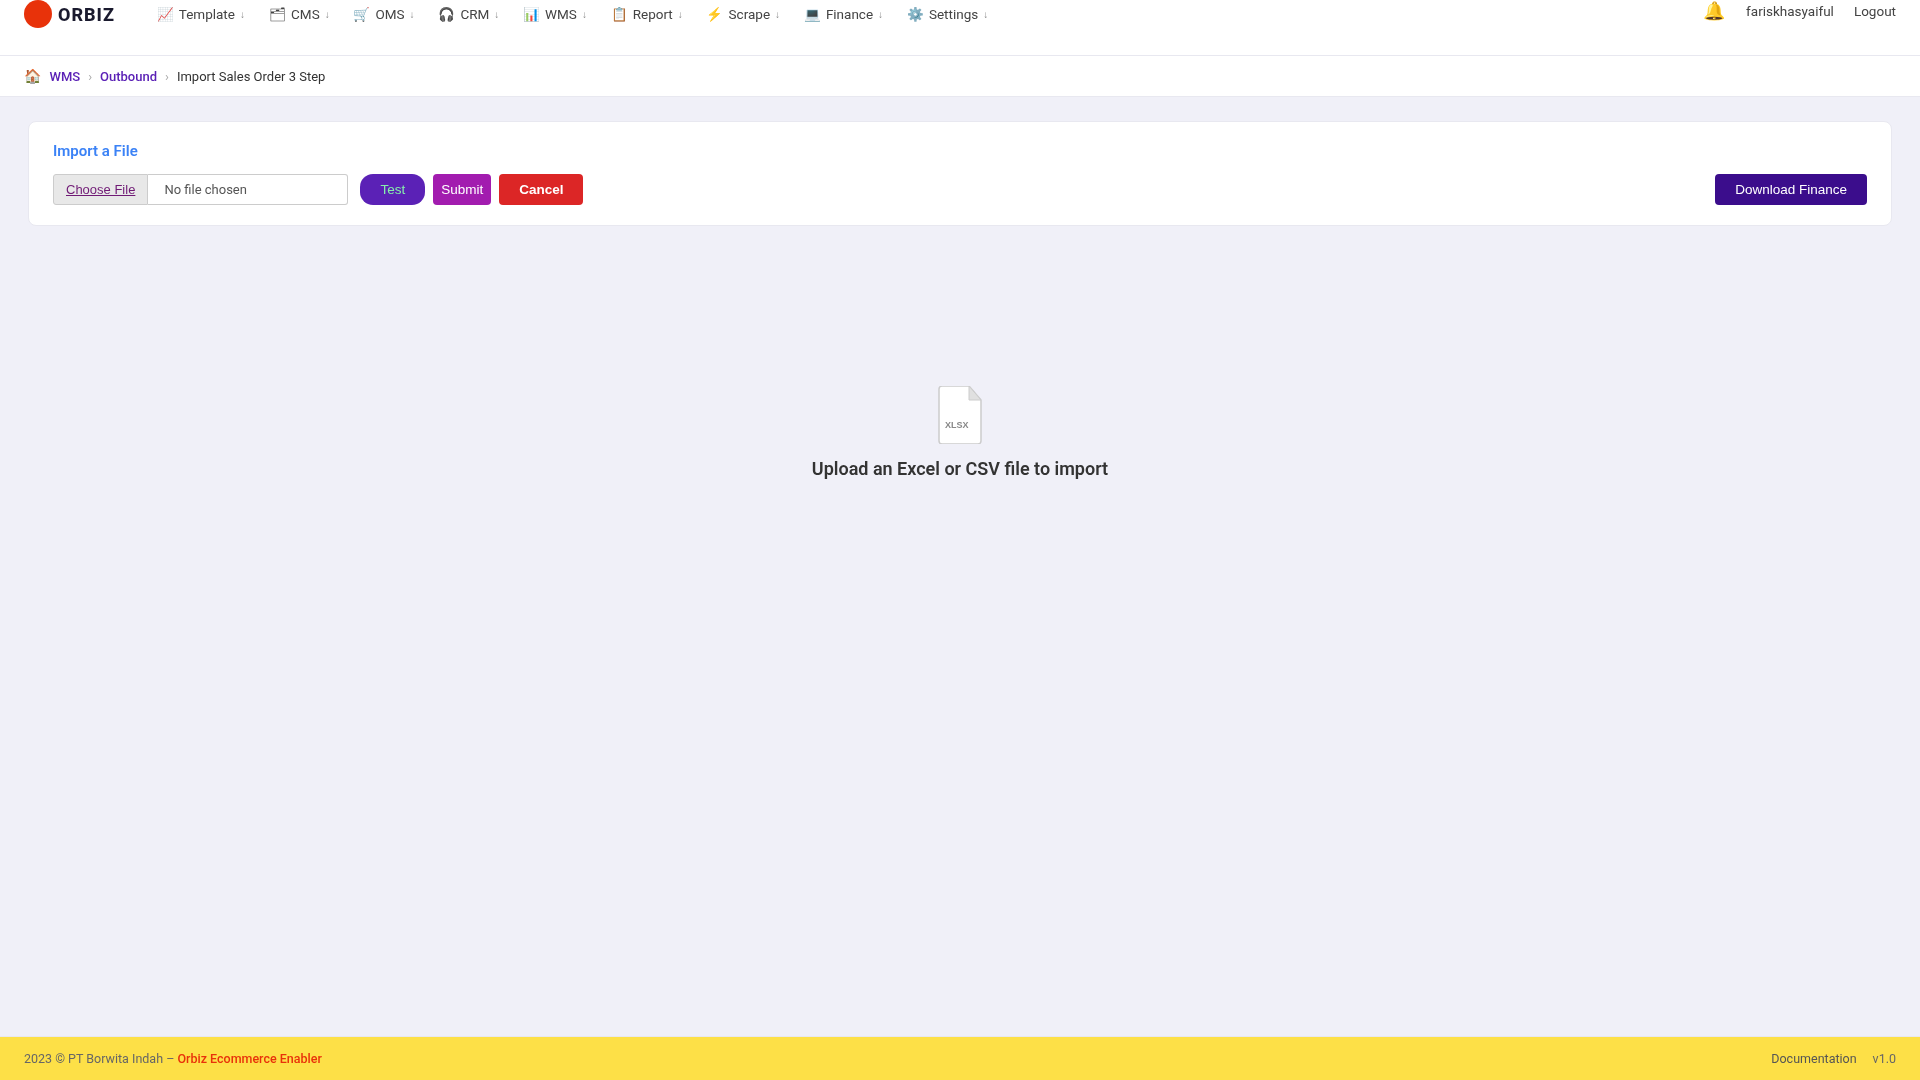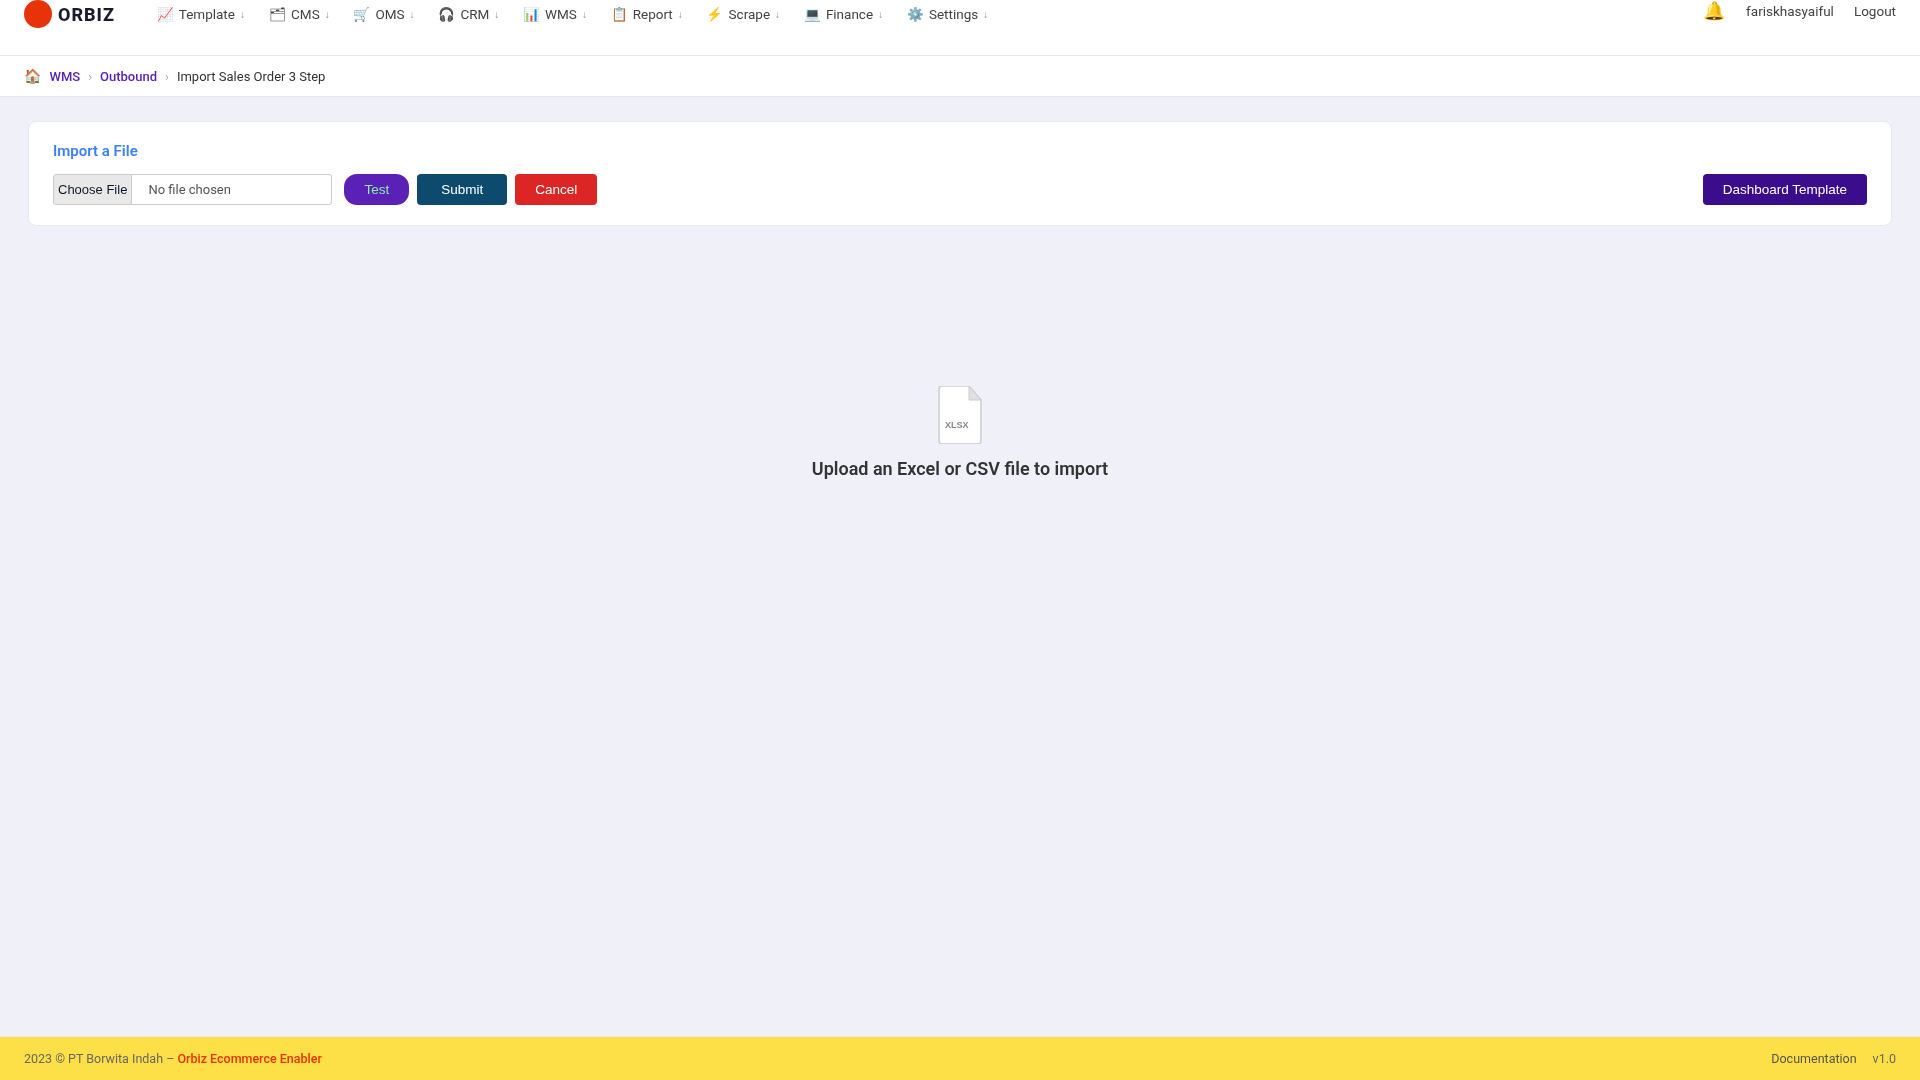--- a/index.html
+++ b/index.html
@@ -134,26 +134,27 @@
       gap: 12px;
       justify-content: space-between;
     }
     .file-input-group {
       display: flex;
       align-items: center;
     }
     .file-choose-btn {
       background: #e8e8e8;
       border: 1px solid #ccc;
-      padding: 7px 4px;
+      padding: 7px 12px;
       font-size: 13px;
       cursor: pointer;
       border-radius: 3px 0 0 3px;
       white-space: nowrap;
-      color: #0f172a;
+      color: #701a75;
+      text-decoration: underline;
     }
     .file-name-display {
       border: 1px solid #ccc;
       border-left: none;
       padding: 7px 16px;
       font-size: 13px;
       color: #555;
       min-width: 200px;
       border-radius: 0 3px 3px 0;
     }
@@ -165,38 +166,38 @@
       background: #5b21b6;
       color: #86efac;
       border: none;
       padding: 8px 20px;
       border-radius: 13px;
       font-size: 13.5px;
       cursor: pointer;
       font-weight: 500;
     }
     .btn-submit {
-      background: #0c4a6e;
+      background: #a21caf;
       color: #fff;
       border: none;
-      padding: 8px 24px;
+      padding: 8px 8px;
       border-radius: 4px;
       font-size: 13.5px;
       cursor: pointer;
       font-weight: 500;
     }
     .btn-cancel {
       background: #dc2626;
       color: #fff;
       border: none;
       padding: 8px 20px;
       border-radius: 4px;
       font-size: 13.5px;
       cursor: pointer;
-      font-weight: 400;
+      font-weight: 700;
     }
     .btn-download {
       background: #3b0d8c;
       color: #fff;
       border: none;
       padding: 8px 20px;
       border-radius: 4px;
       font-size: 13.5px;
       cursor: pointer;
       font-weight: 500;
@@ -341,21 +342,21 @@
         <div class="file-input-group">
           <button class="file-choose-btn">Choose File</button>
           <div class="file-name-display">No file chosen</div>
         </div>
         <div class="action-buttons">
           <button class="btn-test">Test</button>
           <button class="btn-submit">Submit</button>
           <button class="btn-cancel">Cancel</button>
         </div>
       </div>
-      <button class="btn-download">Dashboard Template</button>
+      <button class="btn-download">Download Finance</button>
     </div>
   </div>
 
   <div class="upload-area">
     <div class="xlsx-icon">
       <svg width="48" height="58" viewBox="0 0 48 58" fill="none" xmlns="http://www.w3.org/2000/svg">
         <path d="M6 0C4.4 0 3 1.4 3 3v52c0 1.6 1.4 3 3 3h36c1.6 0 3-1.4 3-3V14L33 0H6z" fill="#fff" stroke="#ccc" stroke-width="1.5"></path>
         <path d="M33 0l12 14H33V0z" fill="#e0e0e0" stroke="#ccc" stroke-width="1"></path>
         <text x="9" y="42" font-size="9" fill="#888" font-family="Arial, sans-serif" font-weight="600">XLSX</text>
       </svg>

